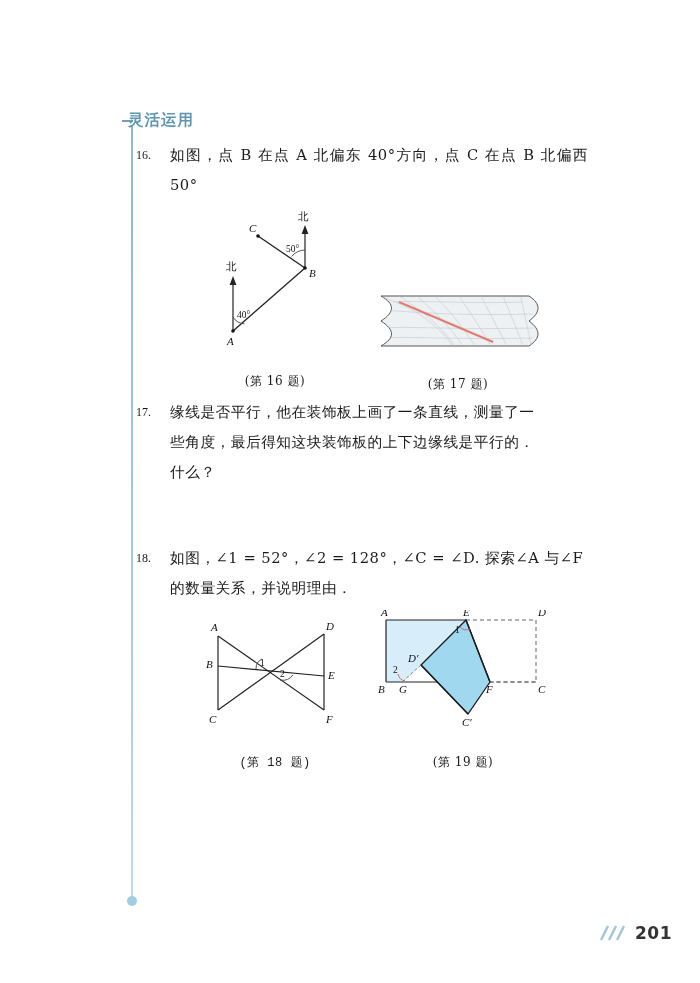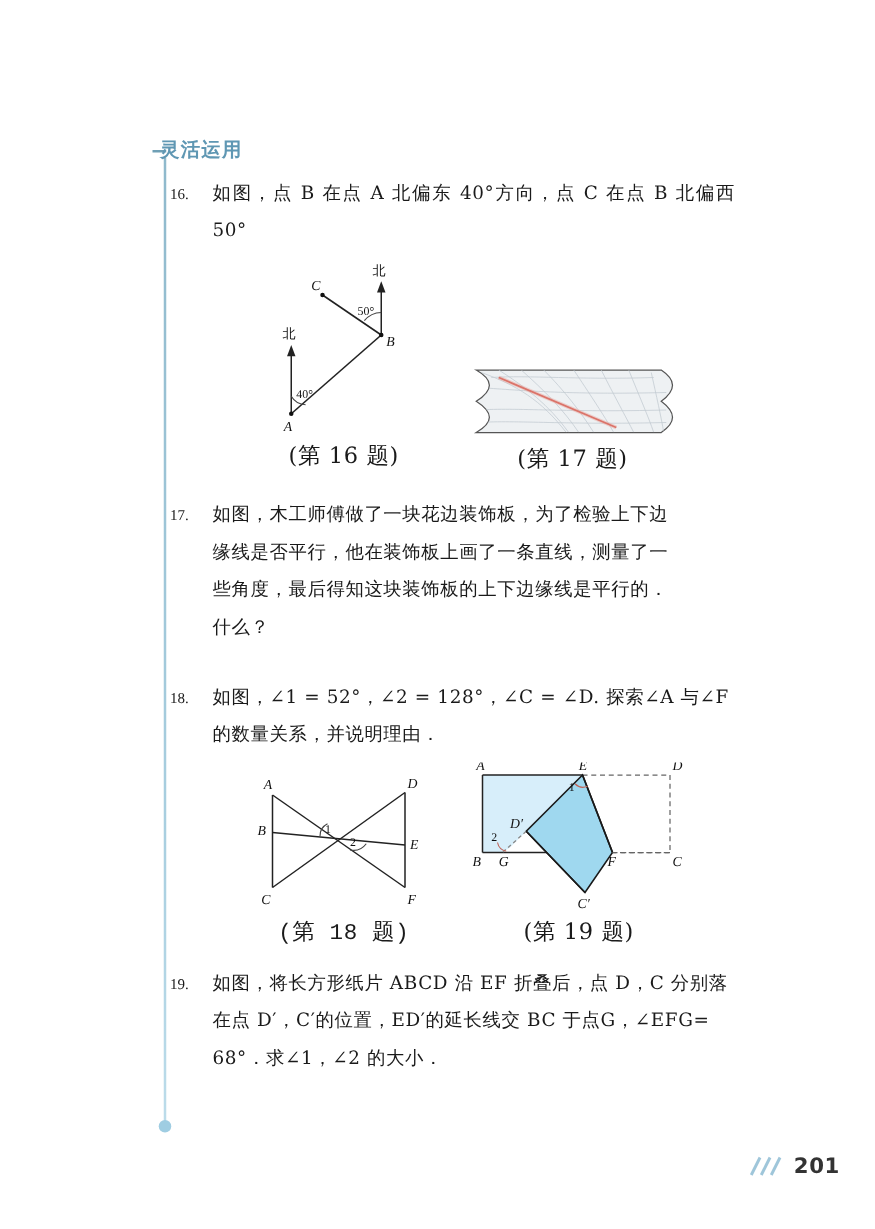--- a/index.html
+++ b/index.html
@@ -43,22 +43,23 @@
   .ptext{
     font-size:14.7px;line-height:30px;
     text-align:justify;
   }
   .ptext p{margin:0;}
   .cn{font-family:"DejaVu Serif","Liberation Serif",serif;letter-spacing:.5px;}
 
   
   .cap{
     position:absolute;text-align:center;
-    font-size:18px;font-family:"DejaVu Serif","Liberation Serif",serif;
+    font-size:12px;font-family:"DejaVu Serif","Liberation Serif",serif;
     letter-spacing:.5px;
+    margin-top:21px;
   }
 
   
   .fig{position:absolute;}
   .fig svg{display:block;}
 
   
   .footer{
     position:absolute;right:28px;bottom:40px;
     display:flex;align-items:flex-start;gap:4px;
@@ -158,21 +159,20 @@
 
       <line x1="26" y1="12" x2="120" y2="52" stroke="#d04a3c" stroke-width="1.5" clip-path="url(#boardclip)"></line>
       <line x1="26" y1="12" x2="120" y2="52" stroke="#e8a79f" stroke-width="3.2" opacity="0.45" clip-path="url(#boardclip)"></line>
     </svg>
   </div>
   <div class="cap" style="left:373px;top:355px;width:170px;">(第 17 题)</div>
 
   <div class="problem" style="left:136px;top:397px;width:455px;">
     <div class="pnum">17.</div>
     <div class="ptext" style="width:418px;">
-      <p class="cn">如图，木工师傅做了一块花边装饰板，为了检验上下边</p>
       <p class="cn">缘线是否平行，他在装饰板上画了一条直线，测量了一</p>
       <p class="cn">些角度，最后得知这块装饰板的上下边缘线是平行的．</p>
       <p class="cn">什么？</p>
     </div>
   </div>
 
   <div class="problem" style="left:136px;top:543px;width:460px;">
     <div class="pnum">18.</div>
     <div class="ptext" style="width:424px;">
       <p class="cn">如图，∠1 = 52°，∠2 = 128°，∠C = ∠D. 探索∠A 与∠F</p>
@@ -241,28 +241,20 @@
       <text class="lbl" x="108" y="83">F</text>
       <text class="lbl" x="21" y="83">G</text>
       <text class="lbl" x="30" y="52">D′</text>
       <text class="lbl" x="84" y="116">C′</text>
       <text class="num" x="77" y="23">1</text>
       <text class="num" x="15" y="63">2</text>
     </svg>
   </div>
   <div class="cap" style="left:373px;top:733px;width:180px;">(第 19 题)</div>
 
-  <div class="problem" style="left:136px;top:772px;width:460px;">
-    <div class="pnum">19.</div>
-    <div class="ptext" style="width:424px;">
-      <p class="cn">如图，将长方形纸片 ABCD 沿 EF 折叠后，点 D，C 分别落</p>
-      <p class="cn">在点 D′，C′的位置，ED′的延长线交 BC 于点G，∠EFG=</p>
-      <p class="cn">68°．求∠1，∠2 的大小．</p>
-    </div>
-  </div>
 
   <div class="footer">
     <svg class="slashes" width="34" height="20" viewBox="0 0 34 20">
       <g stroke="#9fc6da" stroke-width="2.4" fill="none">
         <line x1="4" y1="17" x2="11" y2="3"></line>
         <line x1="12" y1="17" x2="19" y2="3"></line>
         <line x1="20" y1="17" x2="27" y2="3"></line>
       </g>
     </svg>
     <span class="pageno">201</span>

